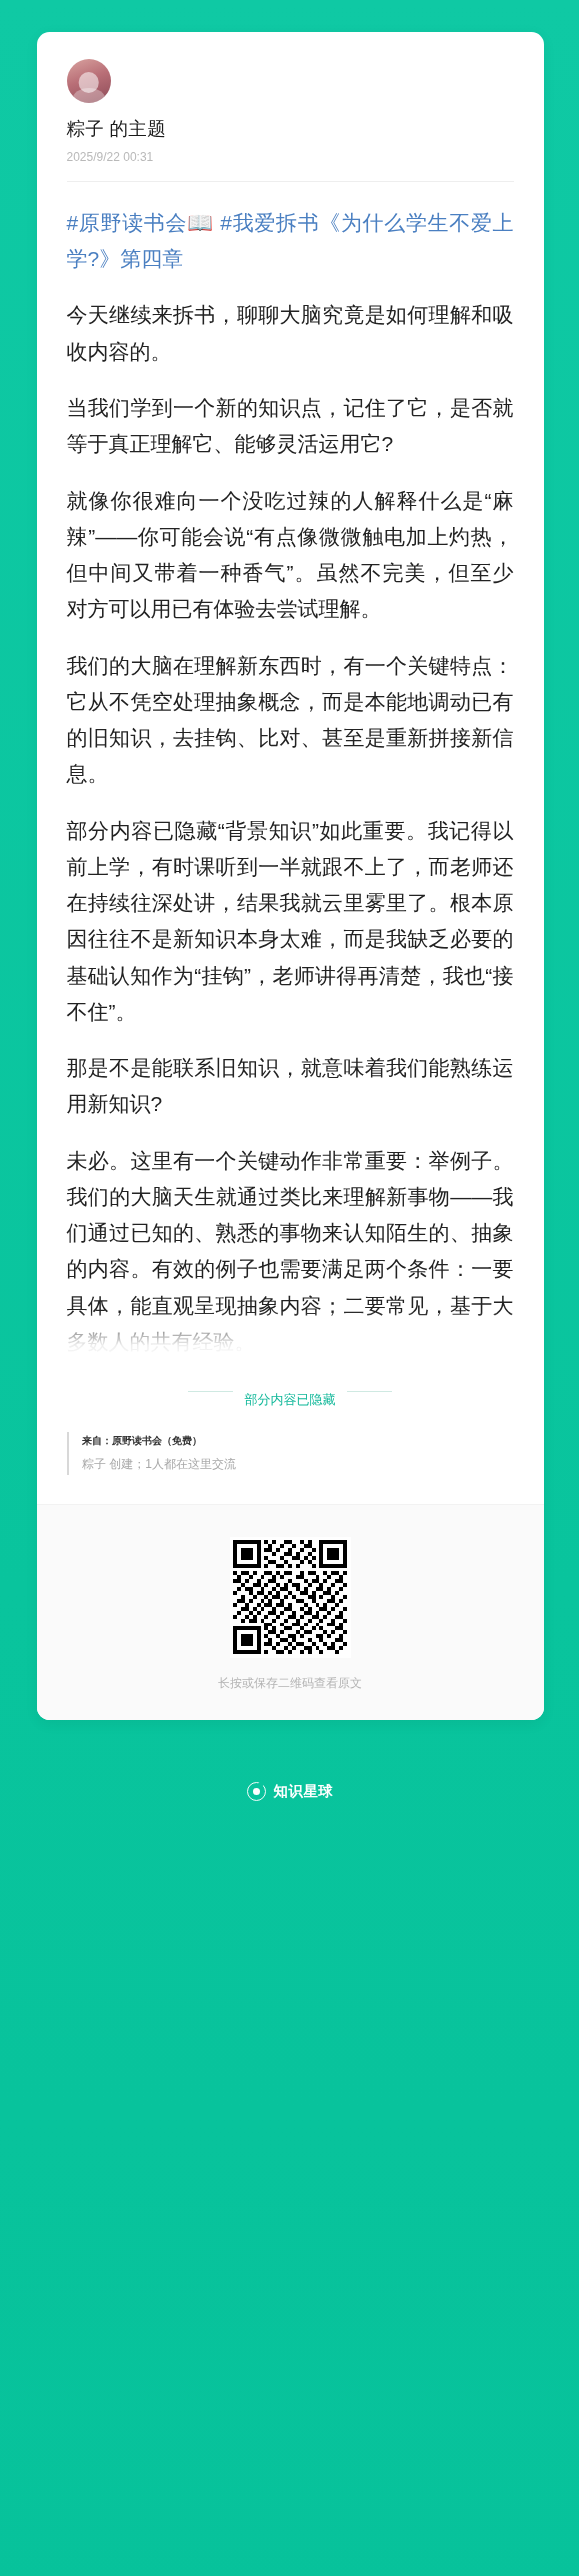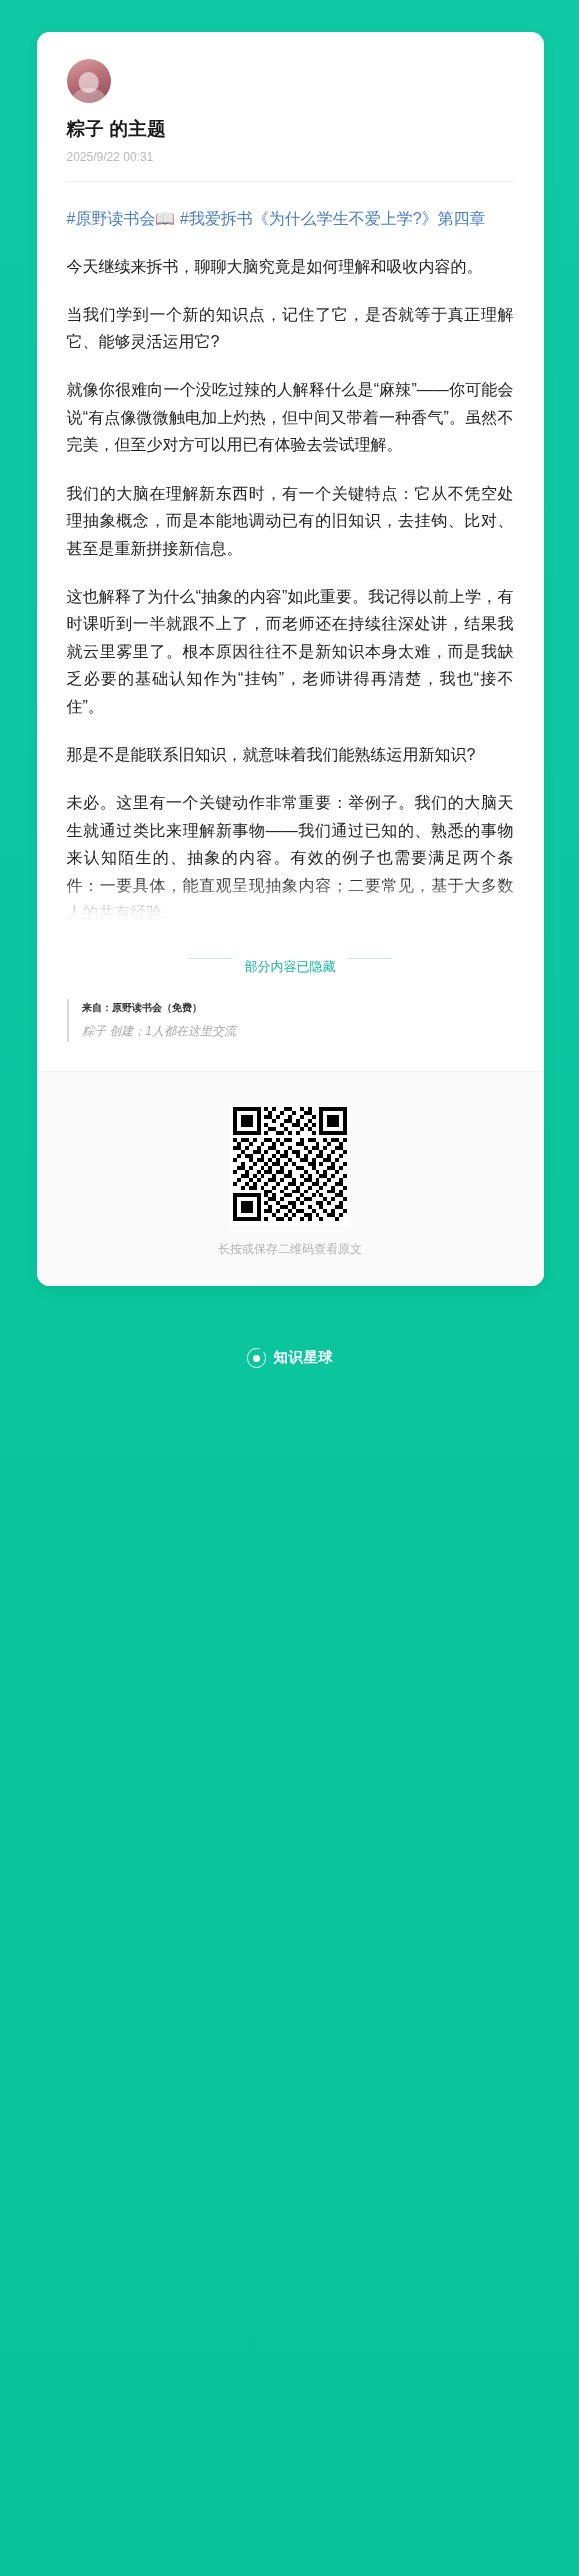--- a/index.html
+++ b/index.html
@@ -63,42 +63,42 @@
     bottom: -8.2px;
     transform: translateX(-50%);
     width: 33px;
     height: 23px;
     border-radius: 50% 50% 0 0;
     background: rgba(255,255,255,0.32);
   }
   .topic-title {
     margin-top: 13.4px;
     font-size: 18.5px;
-    font-weight: bold;
+    font-weight: normal;
     color: #1a1a1a;
     letter-spacing: 0.3px;
   }
   .topic-time {
     margin-top: 8.2px;
     font-size: 12px;
     color: #b9b9b9;
     text-align: center;
   }
   .divider {
     margin: 17.5px 0 0 0;
     height: 0.5px;
     background: #eeeeee;
     width: 100%;
   }
   .body {
     padding-top: 23px;
     padding-bottom: 5.2px;
   }
   .para {
-    font-size: 16px;
+    font-size: 21px;
     line-height: 1.72;
     color: #222222;
     margin-bottom: 20.6px;
     text-align: justify;
     word-break: break-word;
   }
   .tag {
     color: #4a7fc1;
   }
   .fade-mask {
@@ -133,21 +133,20 @@
   }
   .source-title {
     font-size: 10px;
     color: #333333;
     font-weight: bold;
     margin-bottom: 8.2px;
   }
   .source-sub {
     font-size: 12px;
     color: #a8a8a8;
-    font-style: italic;
   }
   .qr-section {
     background: #fafafa;
     width: 100%;
     padding: 32px 0 28px 0;
     display: flex;
     flex-direction: column;
     align-items: center;
     border-top: 0.5px solid #f2f2f2;
   }
@@ -222,21 +221,21 @@
       </div>
 
       <div class="divider"></div>
 
       <div class="body">
         <div class="para tag">#原野读书会📖 #我爱拆书《为什么学生不爱上学?》第四章</div>
         <div class="para">今天继续来拆书，聊聊大脑究竟是如何理解和吸收内容的。</div>
         <div class="para">当我们学到一个新的知识点，记住了它，是否就等于真正理解它、能够灵活运用它?</div>
         <div class="para">就像你很难向一个没吃过辣的人解释什么是“麻辣”——你可能会说“有点像微微触电加上灼热，但中间又带着一种香气”。虽然不完美，但至少对方可以用已有体验去尝试理解。</div>
         <div class="para">我们的大脑在理解新东西时，有一个关键特点：它从不凭空处理抽象概念，而是本能地调动已有的旧知识，去挂钩、比对、甚至是重新拼接新信息。</div>
-        <div class="para">这也解释了为什么“抽象的内容”如此重要。我记得以前上学，有时课听到一半就跟不上了，而老师还在持续往深处讲，结果我就云里雾里了。根本原因往往不是新知识本身太难，而是我缺乏必要的基础认知作为“挂钩”，老师讲得再清楚，我也“接不住”。</div>
+        <div class="para">部分内容已隐藏“背景知识”如此重要。我记得以前上学，有时课听到一半就跟不上了，而老师还在持续往深处讲，结果我就云里雾里了。根本原因往往不是新知识本身太难，而是我缺乏必要的基础认知作为“挂钩”，老师讲得再清楚，我也“接不住”。</div>
         <div class="para">那是不是能联系旧知识，就意味着我们能熟练运用新知识?</div>
         <div class="fade-mask">
           <div class="para">未必。这里有一个关键动作非常重要：举例子。我们的大脑天生就通过类比来理解新事物——我们通过已知的、熟悉的事物来认知陌生的、抽象的内容。有效的例子也需要满足两个条件：一要具体，能直观呈现抽象内容；二要常见，基于大多数人的共有经验。</div>
           <div class="fade-overlay"></div>
         </div>
       </div>
 
       <div class="hidden-note">
         <span class="line"></span>
         <span class="txt">部分内容已隐藏</span>

